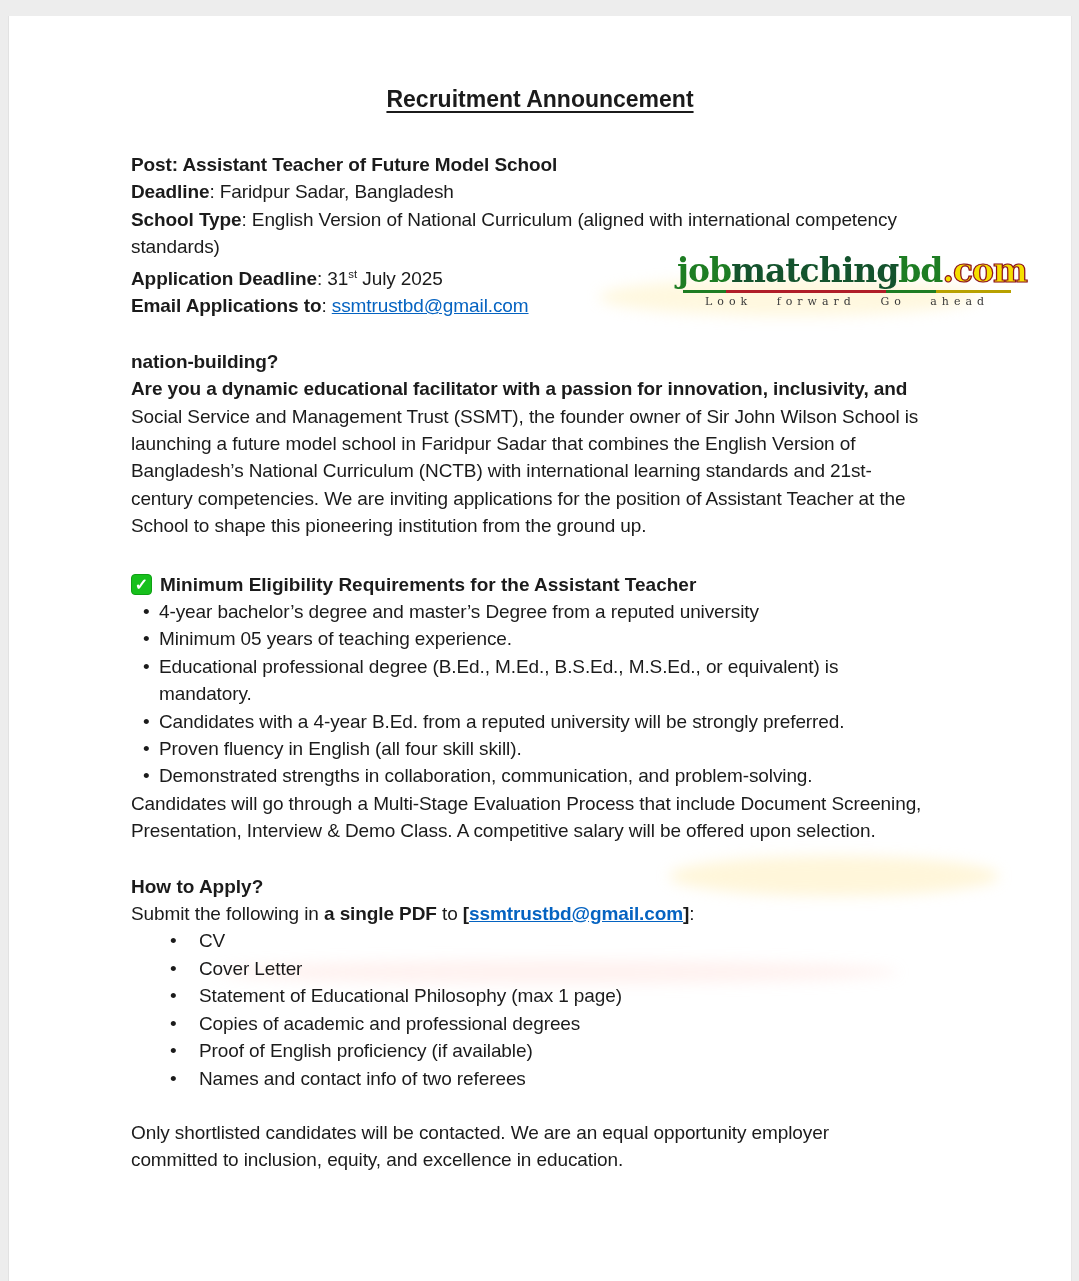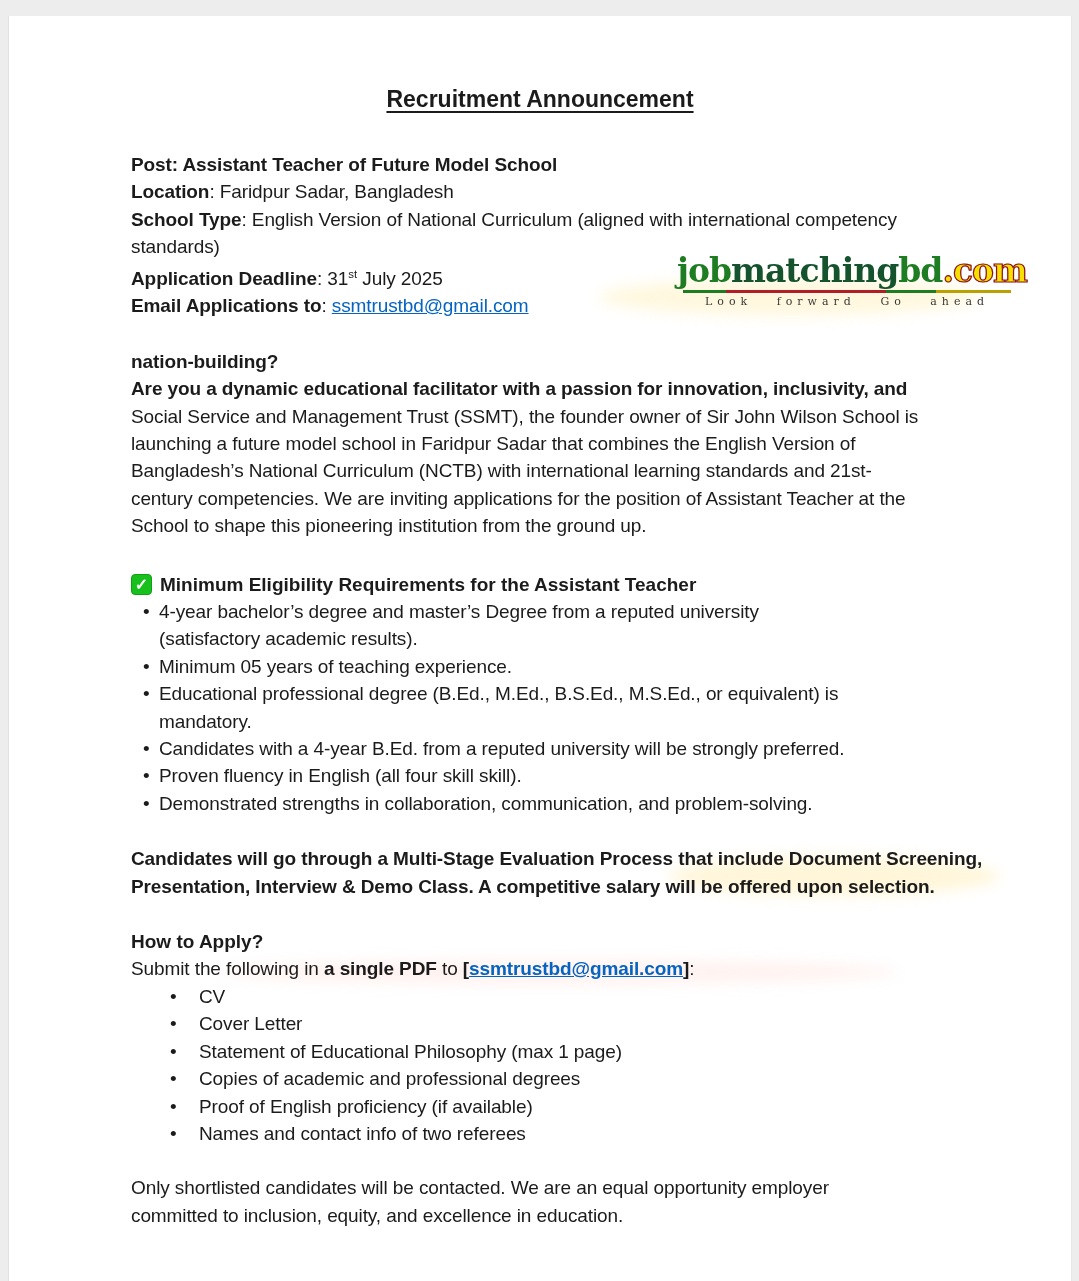--- a/index.html
+++ b/index.html
@@ -49,21 +49,21 @@
     flex:0 0 auto;
   }
   .check-heading .htext { font-size:19px; font-weight:700; line-height:27.4px; white-space:nowrap; }
 
   .bullets1 .line { padding-left:28px; }
   .bullets1 .dot { position:absolute; left:12px; }
   .bullets2 { margin-top:0; }
   .bullets2 .line { padding-left:68px; }
   .bullets2 .dot { position:absolute; left:39px; }
 
-  .eval { margin-top:28px;font-weight:bold; }
+  .eval { margin-top:0; }
   .apply-heading { margin-top:28px; font-size:19px; font-weight:700; line-height:27.4px; }
   .closing { margin-top:27px; }
 
   
   .logo { position:absolute; left:668px; top:236px; width:340px; text-align:center; }
   .logo-word {
     font-family:"DejaVu Serif", serif;
     font-weight:700; font-size:33px; line-height:1.15;
     letter-spacing:-1px; white-space:nowrap;
   }
@@ -100,21 +100,21 @@
   <div class="logo">
     <div class="logo-word"><span class="lg-g">job</span><span class="lg-r">matching</span><span class="lg-g">bd</span><span class="lg-y">.com</span></div>
     <div class="logo-rule"></div>
     <div class="logo-tagline">Look forward Go ahead</div>
   </div>
 
   <div class="content">
 
     <section class="header-block">
         <div class="line"><span class="b">Post: Assistant Teacher of Future Model School</span></div>
-        <div class="line"><span class="b">Location</span><span>: Faridpur Sadar, Bangladesh</span></div>
+        <div class="line"><span class="b">Deadline</span><span>: Faridpur Sadar, Bangladesh</span></div>
         <div class="line"><span class="b">School Type</span><span>: English Version of National Curriculum (aligned with international competency</span></div>
         <div class="line"><span>standards)</span></div>
         <div class="line"><span class="b">Application Deadline</span><span>: 31</span><span><sup>st</sup></span><span> July 2025</span></div>
         <div class="line"><span class="b">Email Applications to</span><span>: </span><a class="link" href="#">ssmtrustbd@gmail.com</a></div>
       </section>
 
     <section class="intro">
         <div class="line"><span class="b">nation-building?</span></div>
         <div class="line"><span class="b">Are you a dynamic educational facilitator with a passion for innovation, inclusivity, and</span></div>
         <div class="line"><span>Social Service and Management Trust (SSMT), the founder owner of Sir John Wilson School is</span></div>
@@ -124,21 +124,20 @@
         <div class="line"><span>School to shape this pioneering institution from the ground up.</span></div>
       </section>
 
     <div class="check-heading">
       <span class="check-icon">✓</span>
       <span class="htext">Minimum Eligibility Requirements for the Assistant Teacher</span>
     </div>
 
     <section class="bullets1">
         <div class="line"><span class="dot">•</span><span>4-year bachelor’s degree and master’s Degree from a reputed university</span></div>
-        <div class="line"><span>(satisfactory academic results).</span></div>
         <div class="line"><span class="dot">•</span><span>Minimum 05 years of teaching experience.</span></div>
         <div class="line"><span class="dot">•</span><span>Educational professional degree (B.Ed., M.Ed., B.S.Ed., M.S.Ed., or equivalent) is</span></div>
         <div class="line"><span>mandatory.</span></div>
         <div class="line"><span class="dot">•</span><span>Candidates with a 4-year B.Ed. from a reputed university will be strongly preferred.</span></div>
         <div class="line"><span class="dot">•</span><span>Proven fluency in English (all four skill skill).</span></div>
         <div class="line"><span class="dot">•</span><span>Demonstrated strengths in collaboration, communication, and problem-solving.</span></div>
       </section>
 
     <section class="eval">
         <div class="line"><span>Candidates will go through a Multi-Stage Evaluation Process that include Document Screening,</span></div>

